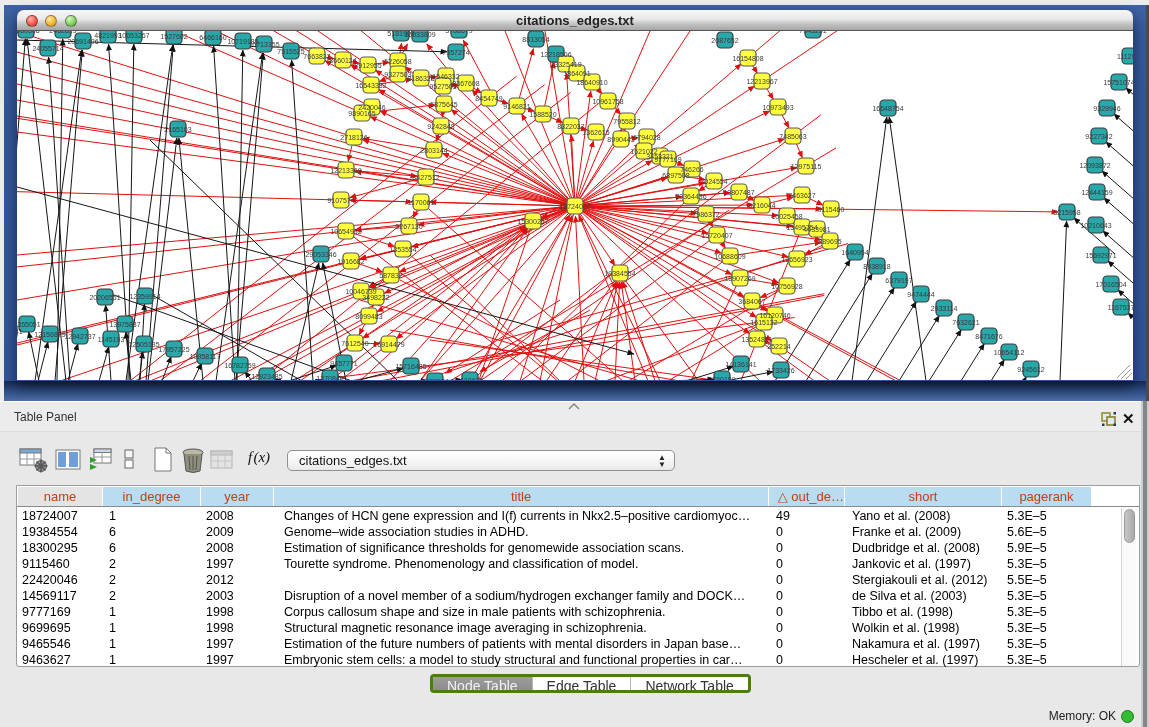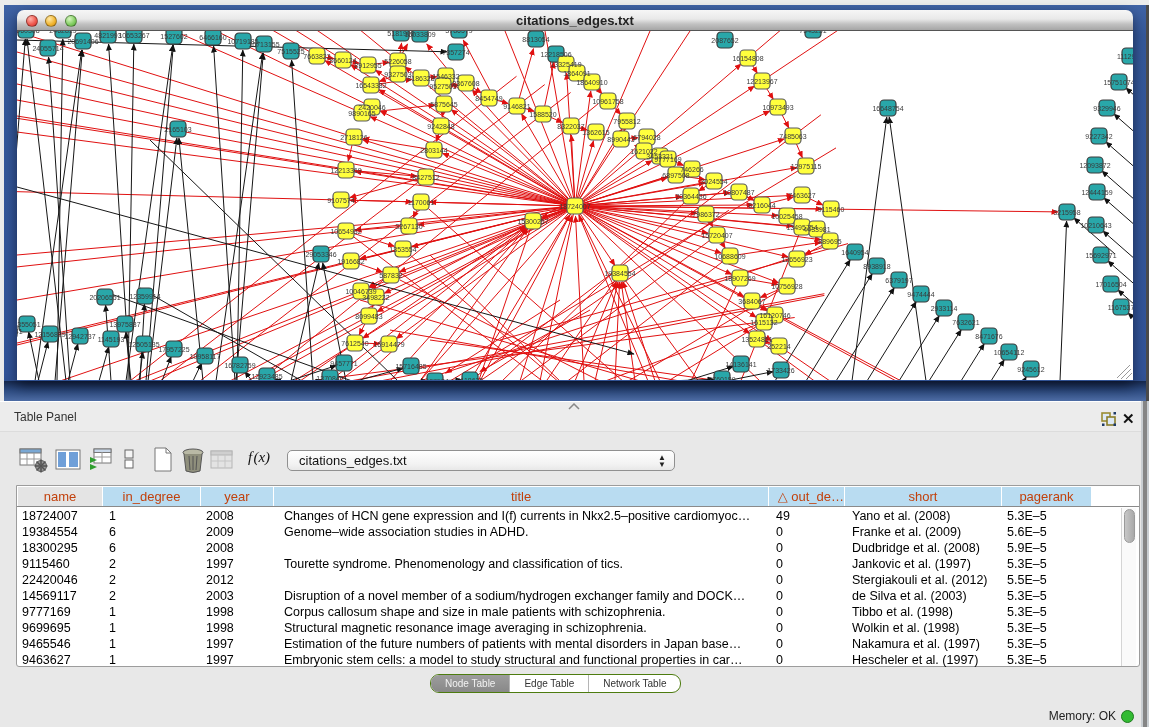--- a/index.html
+++ b/index.html
@@ -43,22 +43,22 @@
 #th4{left:752px;width:76px;text-align:right;padding-left:4px}
 #th5{left:828px;width:157px}
 #th6{left:985px;width:90px}
 #tbody{position:absolute;left:1px;top:22px;width:1100px;font-size:12.5px;color:#000}
 .tr{height:16px;line-height:16px;white-space:nowrap;position:relative}
 .tr div{position:absolute;top:0;overflow:hidden}
 .c0{left:4px;width:80px}.c1{left:91px;width:90px}.c2{left:188px;width:70px}
 .c3{left:266px;width:486px}.c4{left:758px;width:68px}.c5{left:834px;width:152px}.c6{left:989px;width:100px}
 #vsb{position:absolute;left:1104px;top:22px;width:15px;height:158px;background:#fafafa;border-left:1px solid #d5d5d5}
 #vsb .thumb{position:absolute;left:2px;top:1px;width:11px;height:34px;border-radius:6px;background:linear-gradient(90deg,#c7c7c7,#a9a9a9);border:1px solid #9a9a9a}
-#tabs{position:absolute;left:430px;top:273px;height:19px;border:1px solid #4d7c0f;border-radius:9px;overflow:hidden;
- background:#fff;font-size:10px;color:#333}
+#tabs{position:absolute;left:430px;top:273px;height:19px;border:3px solid #4d7c0f;border-radius:4px;overflow:hidden;
+ background:#fff;font-size:14px;color:#333}
 #tabs div{float:left;height:19px;line-height:18px;padding:0 14px;border-right:1px solid #b5b5b5}
 #tabs div:last-child{border-right:none}
 #tabs .sel{background:linear-gradient(180deg,#9d9d9d,#868686);color:#f2f2f2}
 #mem{position:absolute;left:996px;top:308px;width:120px;font-size:12px;color:#222;text-align:right}
 #dot{position:absolute;left:1121px;top:309px;width:13px;height:13px;border-radius:50%;background:#33bb33;border:1.5px solid #1e7a1e}
 .ticon{position:absolute;top:14px}
 </style></head>
 <body>
 <div id="desk"></div>
 <div id="deskbot"></div>
@@ -761,29 +761,30 @@
           <div class="c2">2009</div>
           <div class="c3">Genome–wide association studies in ADHD.</div>
           <div class="c4">0</div>
           <div class="c5">Franke et al. (2009)</div>
           <div class="c6">5.6E–5</div>
         </div>
 <div class="tr">
           <div class="c0">18300295</div>
           <div class="c1">6</div>
           <div class="c2">2008</div>
+          <div class="c3">Estimation of significance thresholds for genomewide association scans.</div>
           <div class="c4">0</div>
           <div class="c5">Dudbridge et al. (2008)</div>
           <div class="c6">5.9E–5</div>
         </div>
 <div class="tr">
           <div class="c0">9115460</div>
           <div class="c1">2</div>
           <div class="c2">1997</div>
-          <div class="c3">Tourette syndrome. Phenomenology and classification of tics.</div>
+          <div class="c3">Tourette syndrome. Phenomenology and classification of model.</div>
           <div class="c4">0</div>
           <div class="c5">Jankovic et al. (1997)</div>
           <div class="c6">5.3E–5</div>
         </div>
 <div class="tr">
           <div class="c0">22420046</div>
           <div class="c1">2</div>
           <div class="c2">2012</div>
           <div class="c4">0</div>
           <div class="c5">Stergiakouli et al. (2012)</div>

